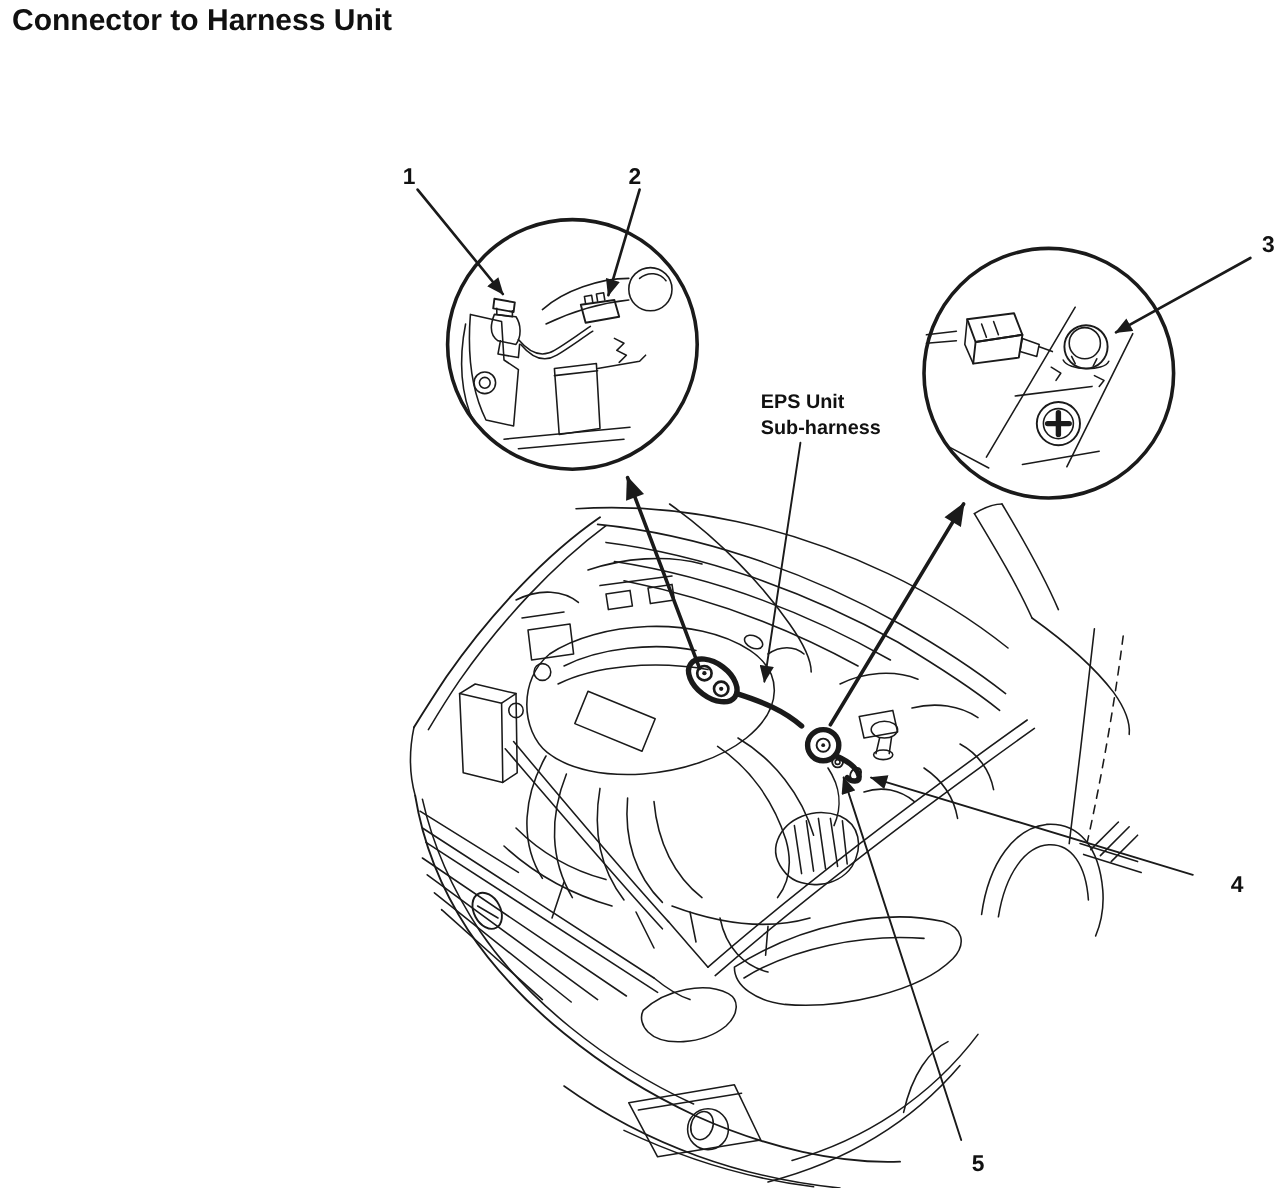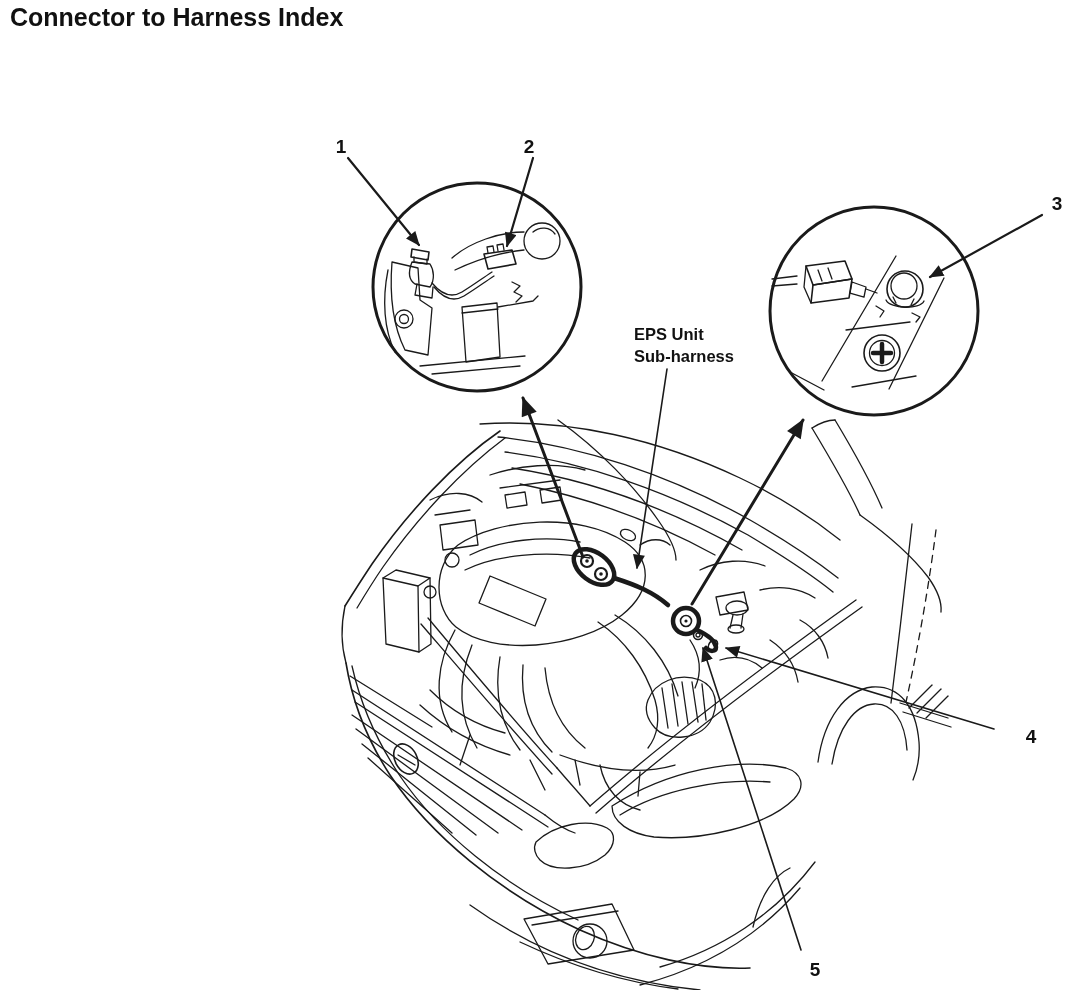--- a/index.html
+++ b/index.html
@@ -20,21 +20,21 @@
   .dot{fill:#1a1a1a;stroke:none;}
   .lbl{fill:#111;stroke:none;font-family:"Liberation Sans",sans-serif;
        font-weight:bold;font-size:19px;text-anchor:middle;}
   .lbl2{fill:#111;stroke:none;font-family:"Liberation Sans",sans-serif;
         font-weight:bold;font-size:16.5px;text-anchor:start;}
 </style>
 </head>
 <body>
 
 <div id="page">
-  <div id="title">Connector to Harness Index</div>
+  <div id="title">Connector to Harness Unit</div>
 
   <svg width="1070" height="990" viewBox="0 0 1070 990">
     <defs>
       <marker id="ah" viewBox="0 0 12 10" refX="11" refY="5" markerUnits="userSpaceOnUse" markerWidth="15" markerHeight="12" orient="auto">
         <path class="fillhead" d="M0,0 L12,5 L0,10 Z"></path>
       </marker>
       <marker id="ahBig" viewBox="0 0 12 10" refX="11" refY="5" markerUnits="userSpaceOnUse" markerWidth="21" markerHeight="16" orient="auto">
         <path class="fillhead" d="M0,0 L12,5 L0,10 Z"></path>
       </marker>
     </defs>

